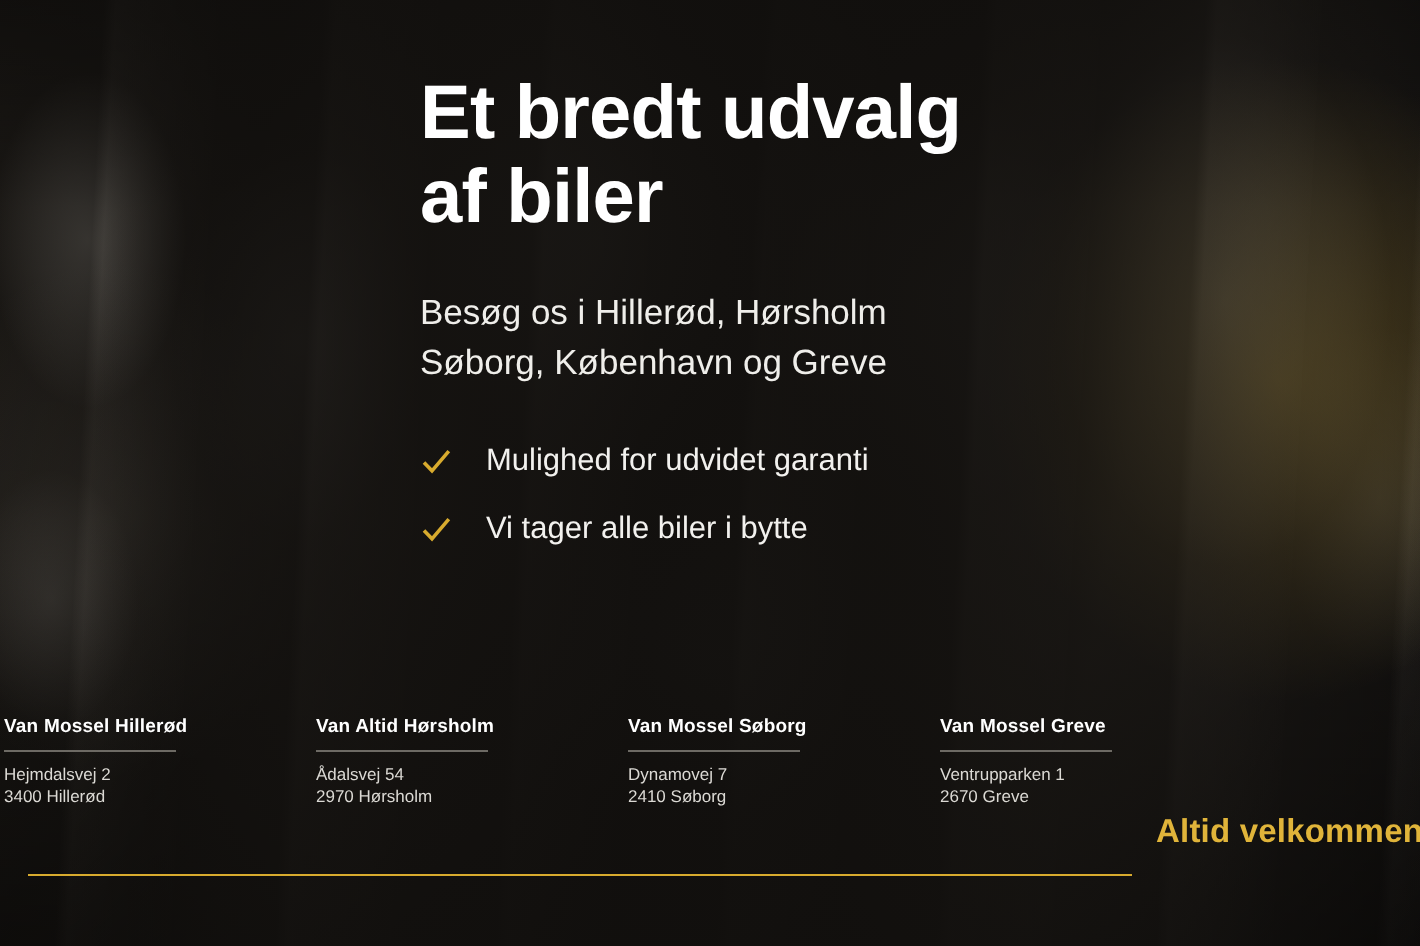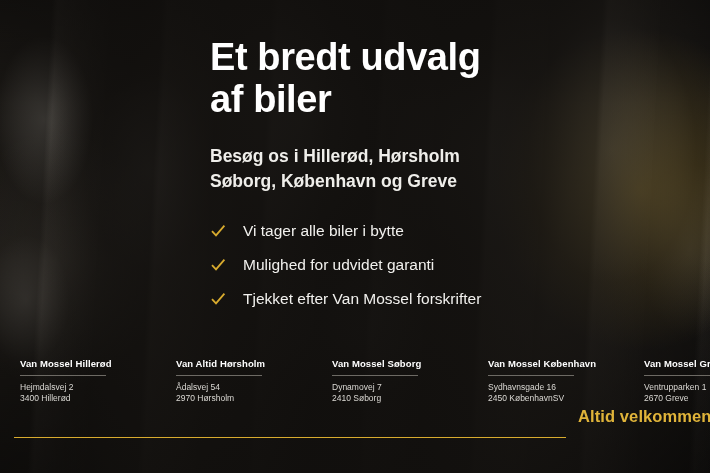--- a/index.html
+++ b/index.html
@@ -65,21 +65,21 @@
     font-size: 38px;
     line-height: 42px;
     font-weight: bold;
     letter-spacing: -0.4px;
   }
   .subhead {
     margin-top: 24px;
     color: #efeeea;
     font-size: 17.5px;
     line-height: 25px;
-    font-weight: bold;
+    font-weight: normal;
   }
   .bullets {
     margin-top: 28px;
     list-style: none;
   }
   .bullet {
     display: flex;
     align-items: center;
     gap: 17px;
     margin-bottom: 16px;
@@ -96,21 +96,21 @@
     line-height: 18px;
   }
 
   
   .dealers {
     position: absolute;
     left: 0; right: 0;
     top: 358px;
     height: 58px;
     display: flex;
-    padding-left: 20px;
+    padding-left: 2px;
   }
   .dealer {
     width: 156px;
     flex: 0 0 156px;
     color: #e9e8e4;
   }
   .dealer-name {
     font-size: 9.5px;
     font-weight: bold;
     color: #ffffff;
@@ -163,43 +163,35 @@
       <span>Et bredt udvalg</span><br>
       <span>af biler</span>
     </h1>
 
     <p class="subhead">
       <span>Besøg os i Hillerød, Hørsholm</span><br>
       <span>Søborg, København og Greve</span>
     </p>
 
     <ul class="bullets">
-      <li class="bullet">
-        <span class="check">
-          <svg width="16" height="16" viewBox="0 0 16 16">
-              <path d="M2 8.2 L6 12.4 L14.4 2.6" fill="none" stroke="#d8ab2e" stroke-width="1.8"></path>
-            </svg>
-        </span>
-        <span class="bullet-text">Vi tager alle biler i bytte</span>
-      </li>
       <li class="bullet">
         <span class="check">
           <svg width="16" height="16" viewBox="0 0 16 16">
               <path d="M2 8.2 L6 12.4 L14.4 2.6" fill="none" stroke="#d8ab2e" stroke-width="1.8"></path>
             </svg>
         </span>
         <span class="bullet-text">Mulighed for udvidet garanti</span>
       </li>
       <li class="bullet">
         <span class="check">
           <svg width="16" height="16" viewBox="0 0 16 16">
               <path d="M2 8.2 L6 12.4 L14.4 2.6" fill="none" stroke="#d8ab2e" stroke-width="1.8"></path>
             </svg>
         </span>
-        <span class="bullet-text">Tjekket efter Van Mossel forskrifter</span>
+        <span class="bullet-text">Vi tager alle biler i bytte</span>
       </li>
     </ul>
   </div>
 
   <div class="dealers">
     <div class="dealer">
       <div class="dealer-name">Van Mossel Hillerød</div>
       <div class="dealer-sep"></div>
       <div class="dealer-line">Hejmdalsvej 2</div>
       <div class="dealer-line">3400 Hillerød</div>
@@ -210,26 +202,20 @@
       <div class="dealer-line">Ådalsvej 54</div>
       <div class="dealer-line">2970 Hørsholm</div>
     </div>
     <div class="dealer">
       <div class="dealer-name">Van Mossel Søborg</div>
       <div class="dealer-sep"></div>
       <div class="dealer-line">Dynamovej 7</div>
       <div class="dealer-line">2410 Søborg</div>
     </div>
     <div class="dealer">
-      <div class="dealer-name">Van Mossel København</div>
-      <div class="dealer-sep"></div>
-      <div class="dealer-line">Sydhavnsgade 16</div>
-      <div class="dealer-line">2450 KøbenhavnSV</div>
-    </div>
-    <div class="dealer">
       <div class="dealer-name">Van Mossel Greve</div>
       <div class="dealer-sep"></div>
       <div class="dealer-line">Ventrupparken 1</div>
       <div class="dealer-line">2670 Greve</div>
     </div>
   </div>
 
   <div class="rule"></div>
   <div class="slogan">Altid velkommen</div>
 

